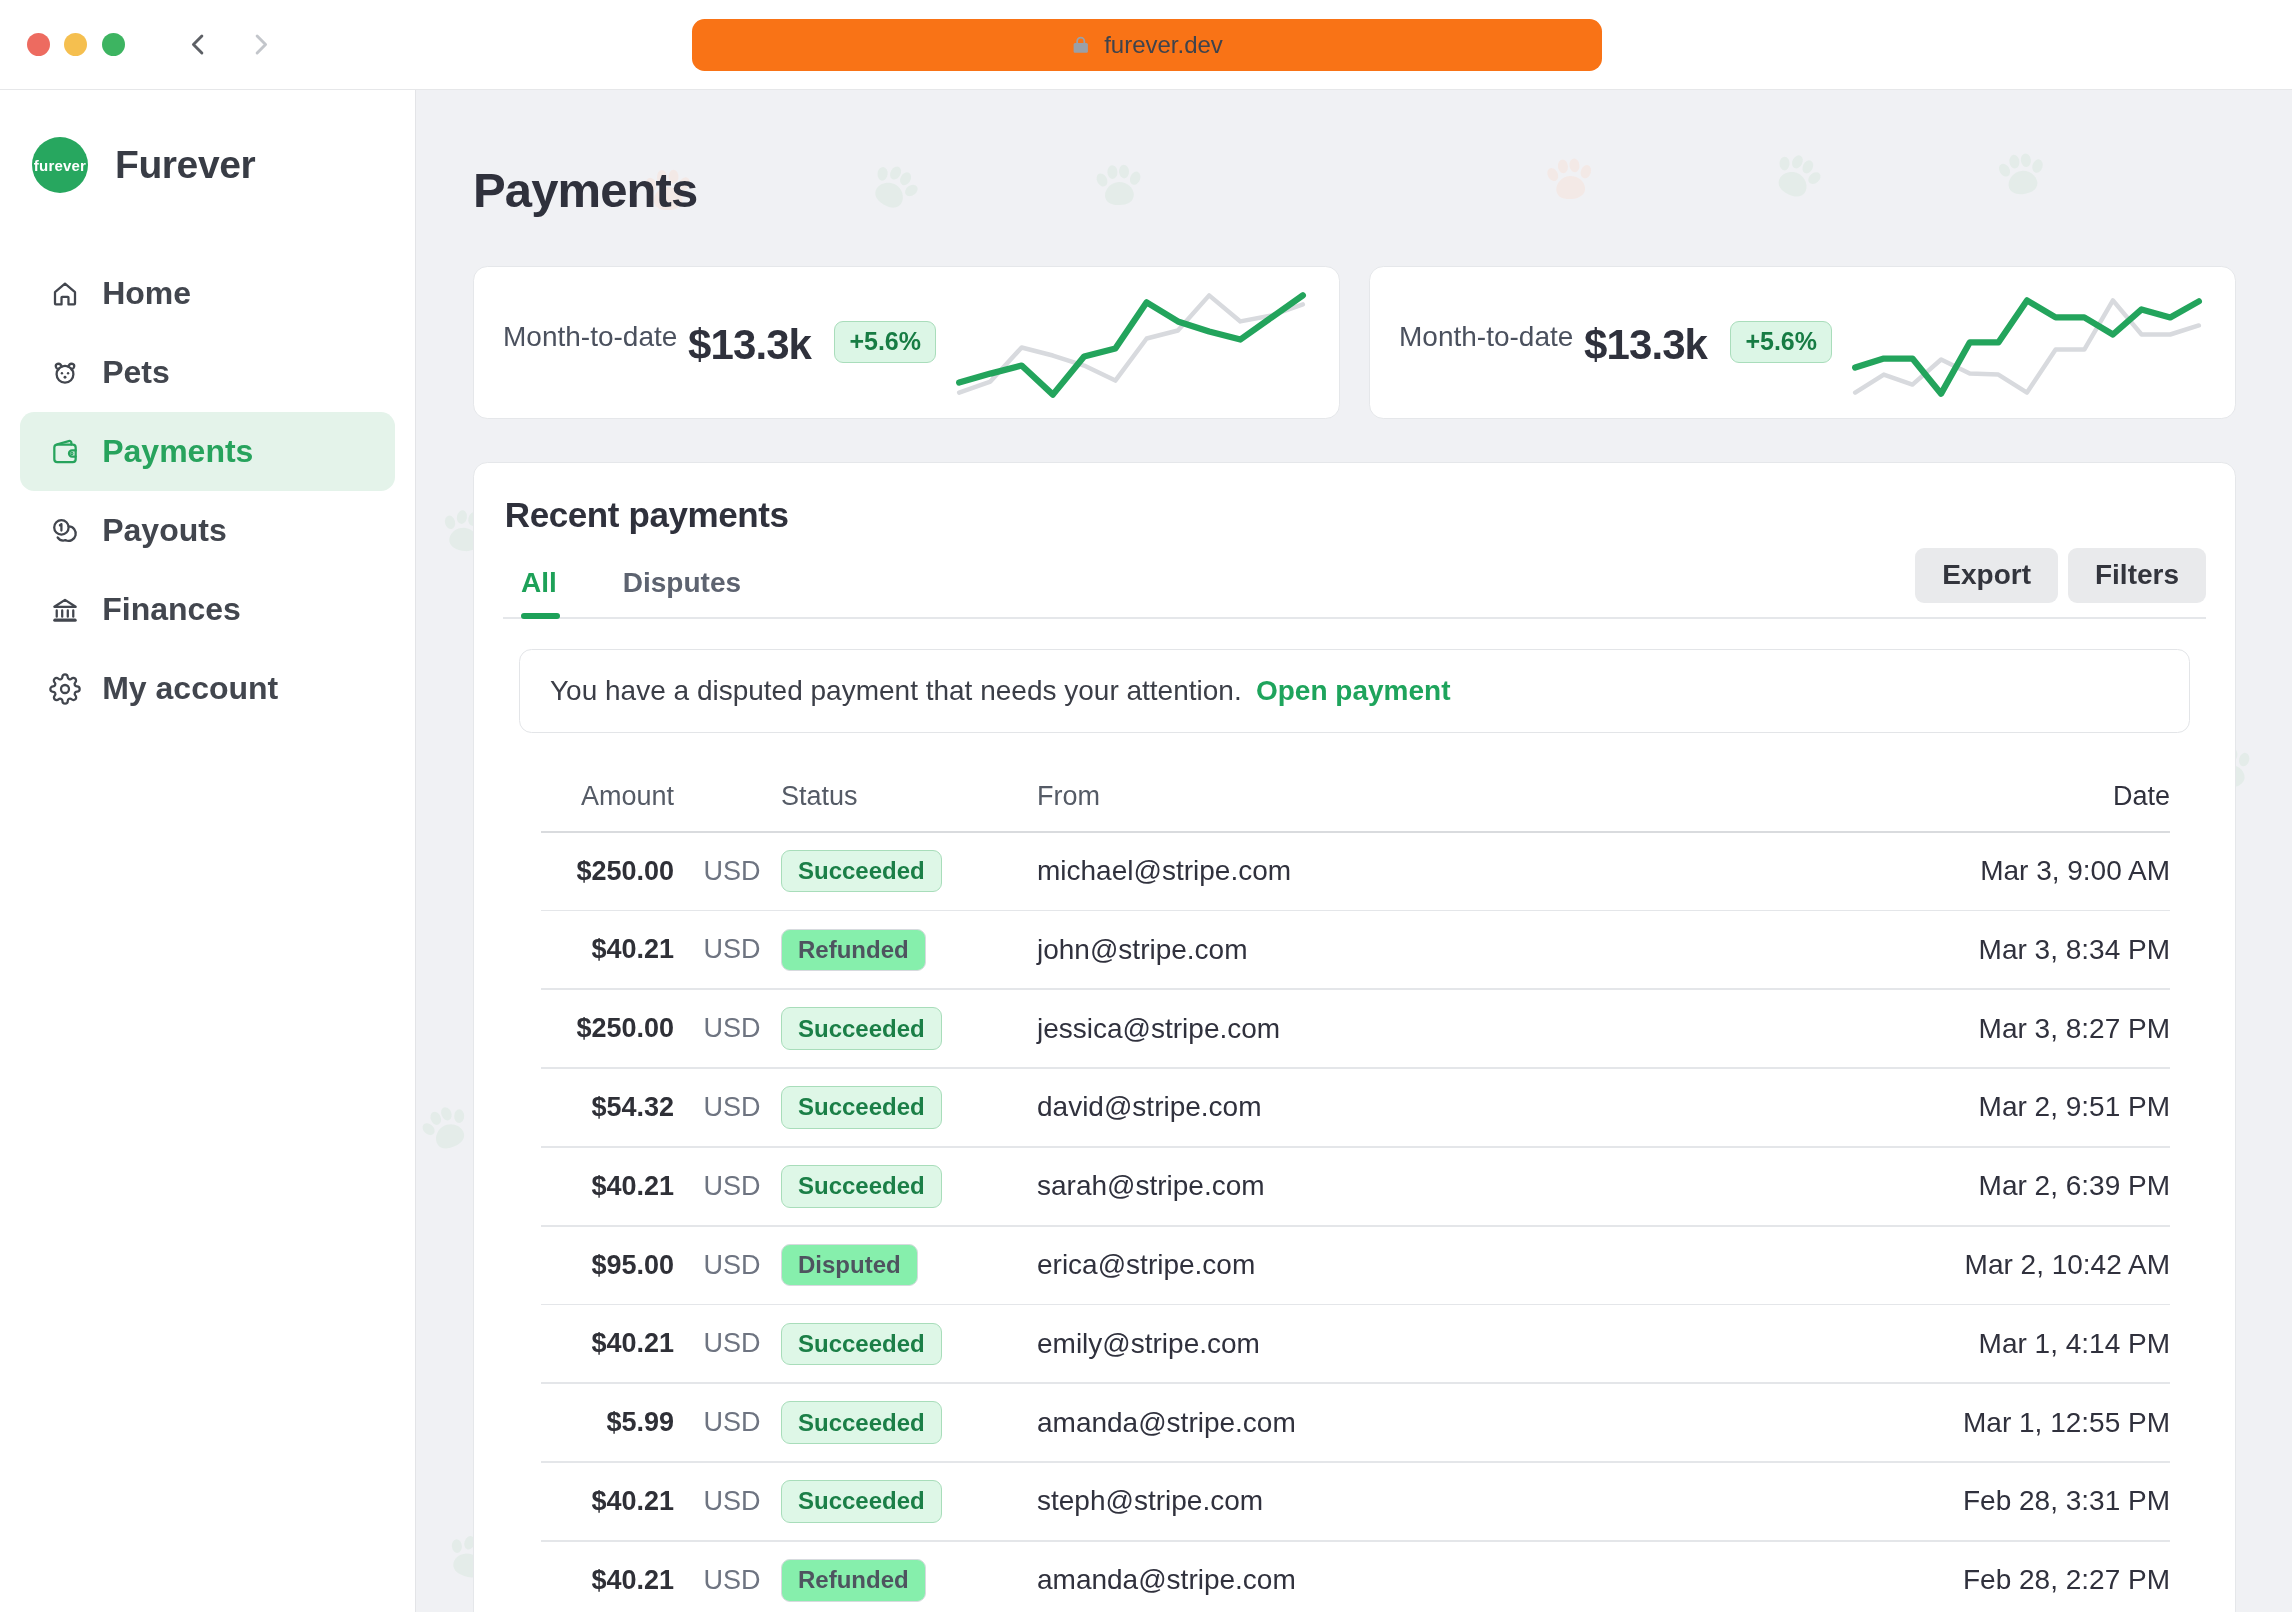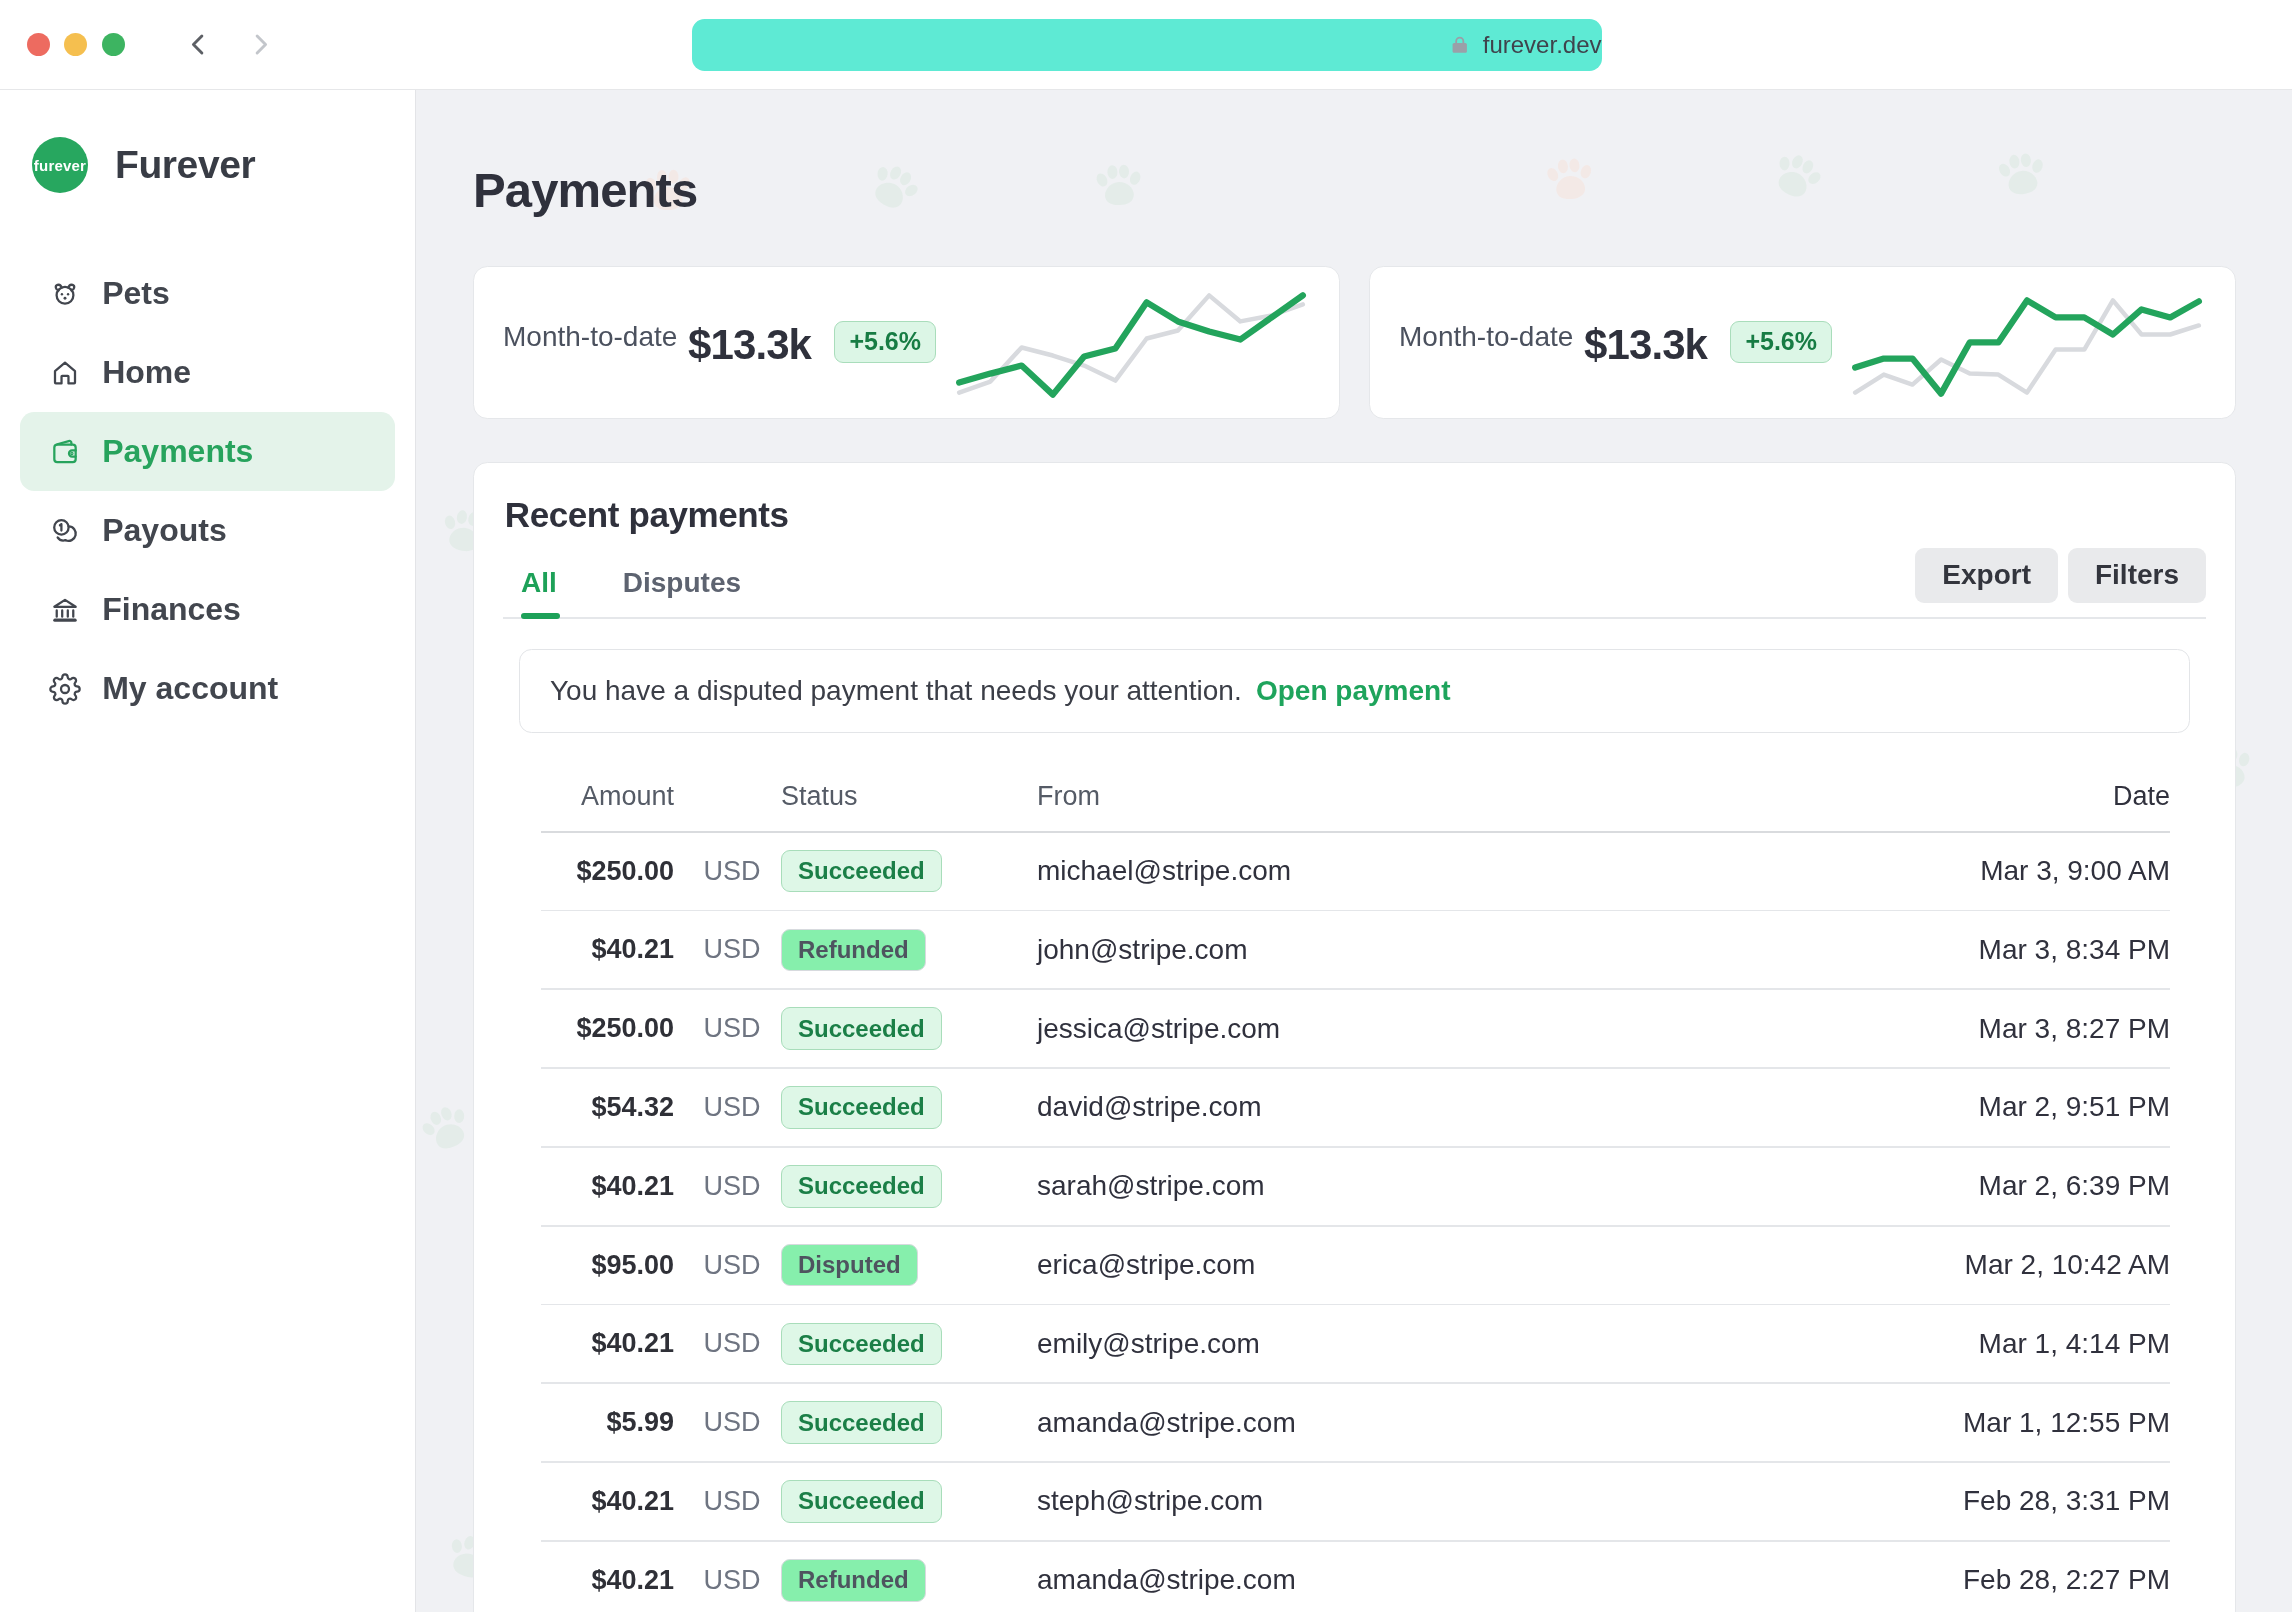--- a/index.html
+++ b/index.html
@@ -20,22 +20,22 @@
   .light.red    { background:#ed6b60; }
   .light.yellow { background:#f5bf4f; }
   .light.green  { background:#3db461; }
   .navbtns { display:flex; gap:32px; margin-left:59px; }
   .navbtn { width:30px; height:30px; display:flex; align-items:center; justify-content:center; }
   .navbtn svg { width:27px; height:27px; fill:none; stroke-width:2.6; stroke-linecap:round; stroke-linejoin:round; }
   .navbtn.back svg    { stroke:#5d6065; }
   .navbtn.forward svg { stroke:#c3c6cb; }
   .urlbar {
     position:absolute; left:50%; top:19px; transform:translateX(-50%);
-    width:910px; height:52px; border-radius:12.5px; background:#5eead4;
-    display:flex; align-items:center; justify-content:flex-end; gap:12.5px;
+    width:910px; height:52px; border-radius:12.5px; background:#f97316;
+    display:flex; align-items:center; justify-content:center; gap:12.5px;
   }
   .urlbar svg { width:21.5px; height:21.5px; fill:#9aa0a8; }
   .url-text { font-size:24px; color:#3f434c; }
 
   
   .frame { display:flex; height:1522px; }
 
   
   .sidebar {
     width:416px; flex:0 0 416px; background:#fff;
@@ -172,34 +172,34 @@
   <div class="sidebar">
     <div class="logo-row">
       <div class="logo-circle">
         <span>furever</span>
       </div>
       <div class="brand">Furever</div>
     </div>
     <div class="nav">
       <div class="nav-item">
         <svg viewBox="0 0 24 24">
+          <path d="M4.5 10.6 L12 4.3 L19.5 10.6 V19.2 a0.6 0.6 0 0 1 -0.6 0.6 H14.6 V14.6 a0.5 0.5 0 0 0 -0.5 -0.5 H9.9 a0.5 0.5 0 0 0 -0.5 0.5 V19.8 H5.1 a0.6 0.6 0 0 1 -0.6 -0.6 Z"></path>
+        </svg>
+        <span class="nav-label">Home</span>
+      </div>
+      <div class="nav-item">
+        <svg viewBox="0 0 24 24">
           <circle cx="12" cy="13" r="6.3"></circle>
           <path d="M7.2 9.3 C4.9 8.6 4.3 5.9 6.3 5.2 C7.8 4.7 9.1 5.9 9.6 7.3"></path>
           <path d="M16.8 9.3 C19.1 8.6 19.7 5.9 17.7 5.2 C16.2 4.7 14.9 5.9 14.4 7.3"></path>
           <circle cx="9.7" cy="12.2" r="0.9" fill="currentColor" stroke="none"></circle>
           <circle cx="14.3" cy="12.2" r="0.9" fill="currentColor" stroke="none"></circle>
           <circle cx="12" cy="15.2" r="1.1" fill="currentColor" stroke="none"></circle>
         </svg>
         <span class="nav-label">Pets</span>
-      </div>
-      <div class="nav-item">
-        <svg viewBox="0 0 24 24">
-          <path d="M4.5 10.6 L12 4.3 L19.5 10.6 V19.2 a0.6 0.6 0 0 1 -0.6 0.6 H14.6 V14.6 a0.5 0.5 0 0 0 -0.5 -0.5 H9.9 a0.5 0.5 0 0 0 -0.5 0.5 V19.8 H5.1 a0.6 0.6 0 0 1 -0.6 -0.6 Z"></path>
-        </svg>
-        <span class="nav-label">Home</span>
       </div>
       <div class="nav-item active">
         <svg viewBox="0 0 24 24">
           <path d="M16.8 6.4 V5.3 C16.8 4.2 15.9 3.5 14.8 3.8 L6.2 6.2"></path>
           <rect x="4" y="6.4" width="16" height="13.2" rx="2.2"></rect>
           <path d="M20 10.8 H17.3 a2.3 2.3 0 0 0 0 4.6 H20"></path>
           <circle cx="17.2" cy="13.1" r="0.4" fill="currentColor"></circle>
         </svg>
         <span class="nav-label">Payments</span>
       </div>

